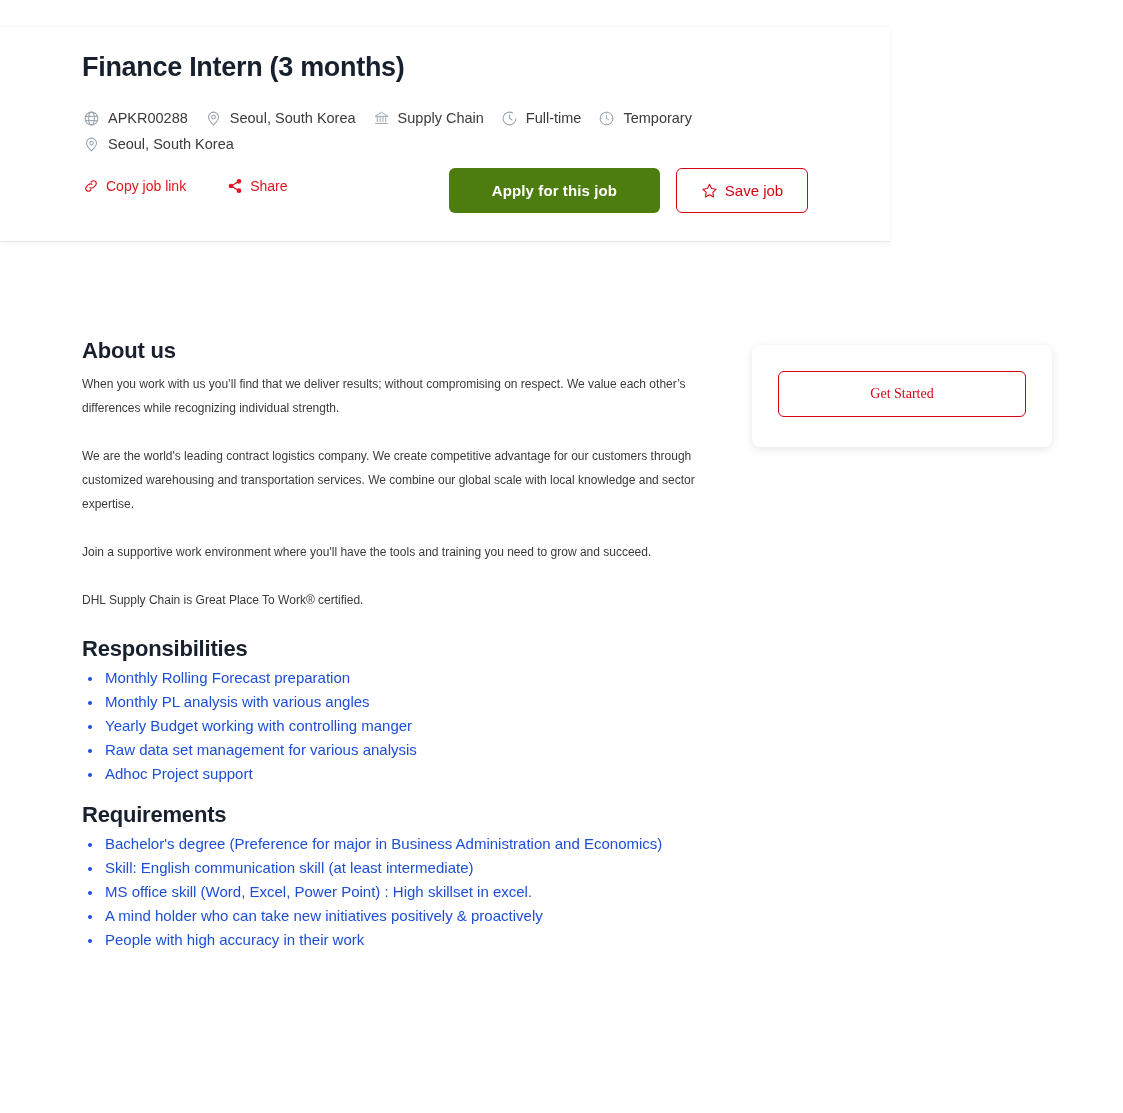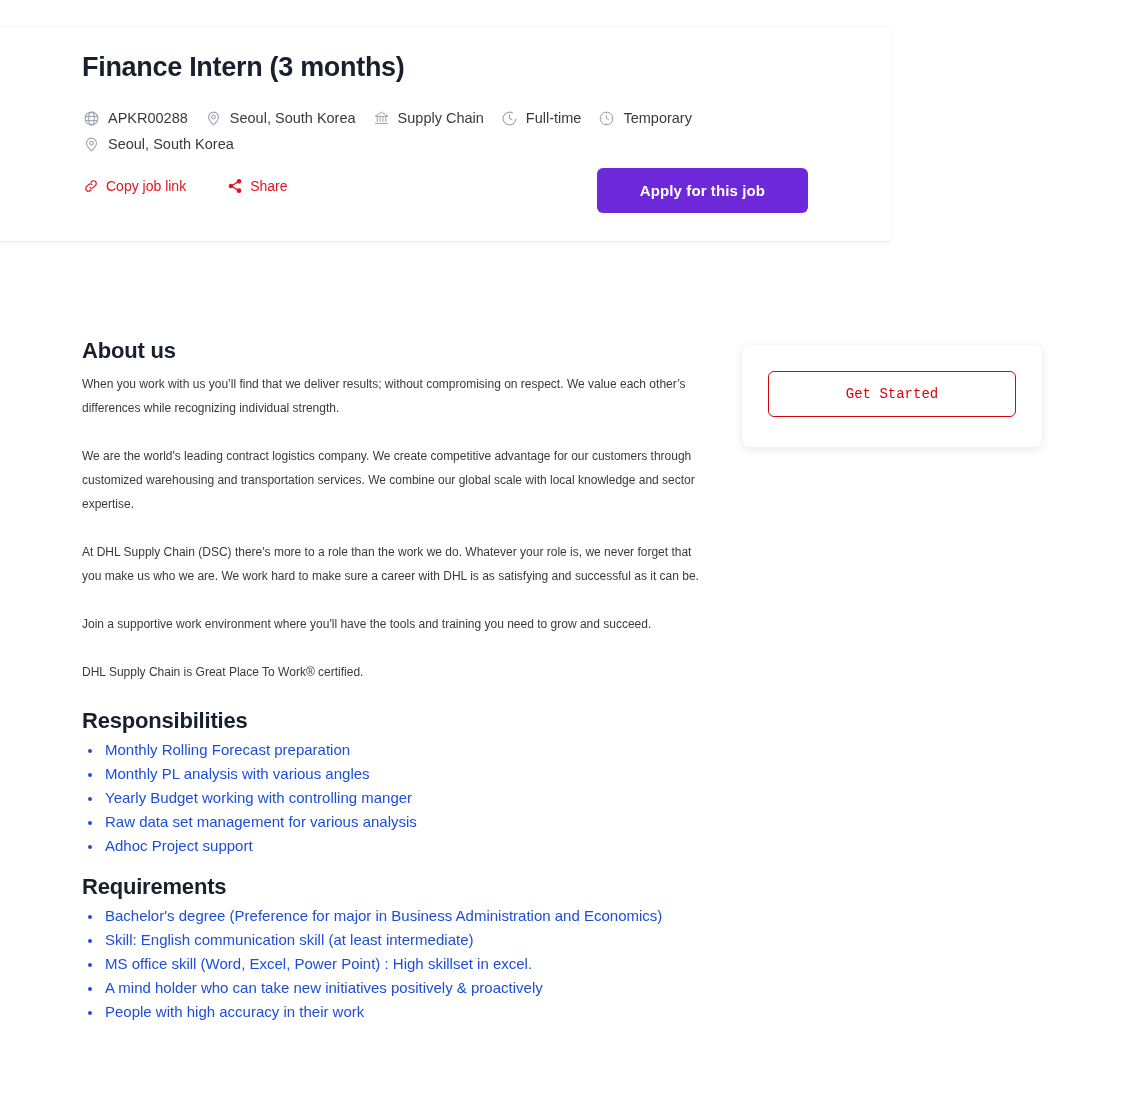--- a/index.html
+++ b/index.html
@@ -94,21 +94,21 @@
 
   
   .action-row {
     display: flex;
     justify-content: flex-end;
     align-items: center;
     gap: 16px;
     margin-top: -46px;
   }
   .btn-apply {
-    background: #6d28d9;
+    background: #4d7c0f;
     color: #ffffff;
     border: none;
     border-radius: 6px;
     font-size: 15px;
     font-weight: bold;
     padding: 0 43px;
     height: 45px;
     min-width: 166px;
     cursor: pointer;
     font-family: inherit;
@@ -130,21 +130,21 @@
     justify-content: center;
     gap: 7px;
   }
   .btn-save .ico { display: inline-flex; align-items: center; flex: none; }
 
   
   .content-wrap {
     display: flex;
     align-items: flex-start;
     padding: 96px 82px 0 82px;
-    gap: 38px;
+    gap: 48px;
     background: #ffffff;
   }
   .main-col { width: 622px; flex: none; }
   .side-col { width: 300px; flex: none; padding-top: 7px; }
 
   h2.section-title {
     font-size: 22px;
     font-weight: bold;
     color: #17202c;
     margin: 0 0 8px 0;
@@ -189,21 +189,21 @@
   .btn-getstarted {
     display: block;
     width: 100%;
     height: 46px;
     background: #ffffff;
     border: 1px solid #d40511;
     border-radius: 6px;
     color: #d40511;
     font-size: 14px;
     cursor: pointer;
-    font-family: Liberation Mono, monospace;
+    font-family: Liberation Serif, serif;
   }
 </style>
 </head>
 <body>
 
 <div class="page">
 
   <div class="top-strip"></div>
 
   <div class="job-header">
@@ -304,32 +304,39 @@
             <line x1="8.3" y1="10.8" x2="15.7" y2="6.2"></line>
             <line x1="8.3" y1="13.2" x2="15.7" y2="17.8"></line>
           </svg>
         </span>
         <span>Share</span>
       </button>
     </div>
 
     <div class="action-row">
       <button class="btn-apply">Apply for this job</button>
+      <button class="btn-save">
+        <span class="ico">
+          <svg width="17" height="17" viewBox="0 0 24 24" fill="none" stroke="currentColor" stroke-width="1.5" stroke-linejoin="round">
+            <polygon points="12,3.2 14.9,9.2 21.4,10.1 16.7,14.7 17.8,21.2 12,18.1 6.2,21.2 7.3,14.7 2.6,10.1 9.1,9.2"></polygon>
+          </svg>
+        </span>
+        <span>Save job</span>
+      </button>
     </div>
 
   </div>
 
   <div class="content-wrap">
 
     <div class="main-col">
 
       <h2 class="section-title">About us</h2>
       <p class="para">When you work with us you’ll find that we deliver results; without compromising on respect. We value each other’s differences while recognizing individual strength.</p>
       <p class="para">We are the world's leading contract logistics company. We create competitive advantage for our customers through customized warehousing and transportation services. We combine our global scale with local knowledge and sector expertise.</p>
-      <p class="para">At DHL Supply Chain (DSC) there's more to a role than the work we do. Whatever your role is, we never forget that you make us who we are. We work hard to make sure a career with DHL is as satisfying and successful as it can be.</p>
       <p class="para">Join a supportive work environment where you'll have the tools and training you need to grow and succeed.</p>
       <p class="para">DHL Supply Chain is Great Place To Work® certified.</p>
 
       <h2 class="section-title tight">Responsibilities</h2>
       <ul class="bullets">
         <li>Monthly Rolling Forecast preparation</li>
         <li>Monthly PL analysis with various angles</li>
         <li>Yearly Budget working with controlling manger</li>
         <li>Raw data set management for various analysis</li>
         <li>Adhoc Project support</li>

